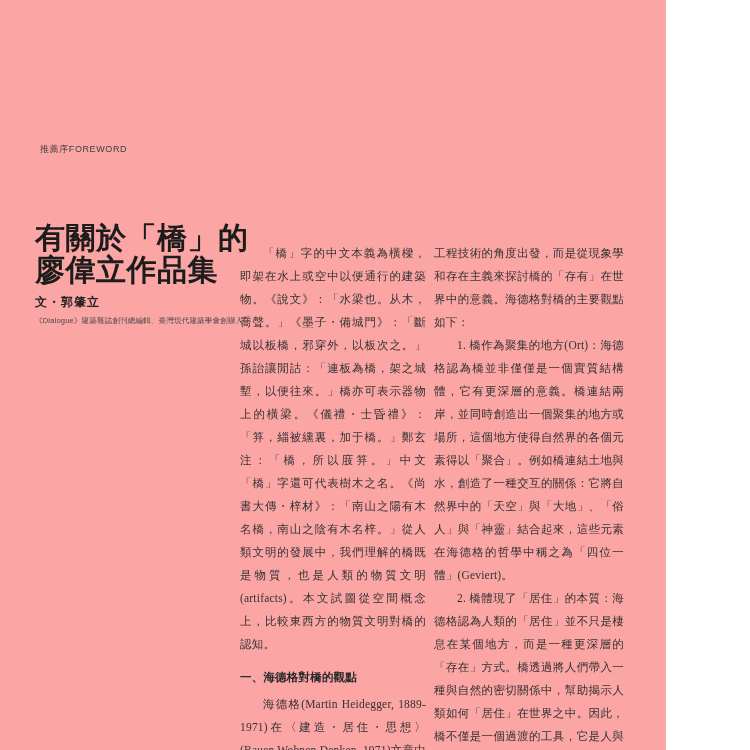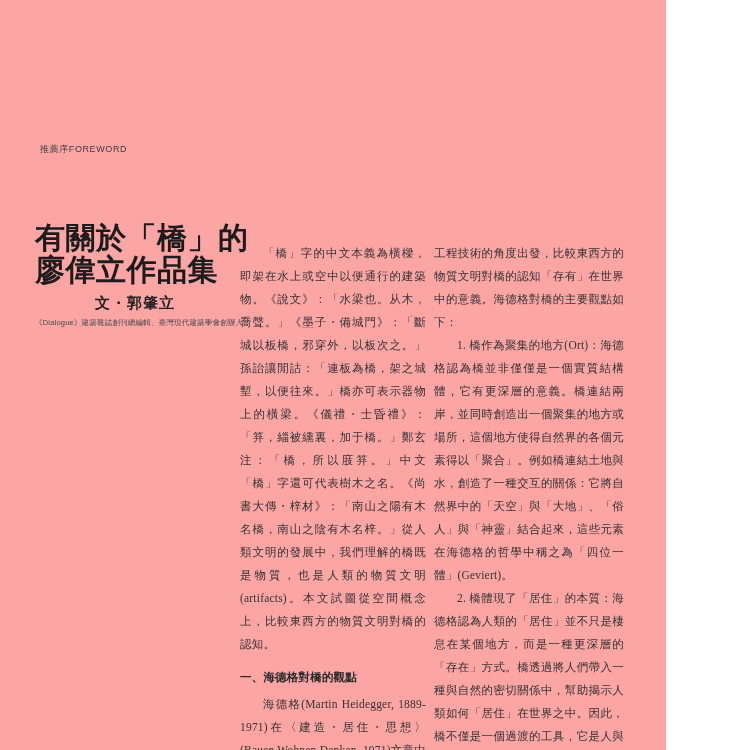--- a/index.html
+++ b/index.html
@@ -39,25 +39,24 @@
     margin: 0;
     font-size: 30px;
     line-height: 32px;
     font-weight: 700;
     color: #1c1c1c;
     letter-spacing: 0.5px;
   }
   .title .tl { display: block; white-space: nowrap; }
   .byline {
     margin-top: 8px;
-    font-size: 15px;
+    font-size: 12px;
     font-weight: 700;
     color: #222222;
     letter-spacing: 1px;
-    text-align: center;
   }
   .bio {
     margin-top: 5px;
     font-family: "Liberation Sans", "DejaVu Sans", sans-serif;
     font-size: 7.5px;
     color: #474747;
     letter-spacing: 0.2px;
     white-space: nowrap;
   }
 
@@ -132,21 +131,21 @@
     <div class="bio">《Dialogue》建築雜誌創刊總編輯、臺灣現代建築學會創辦人</div>
   </div>
 
   <div class="col col1">
     <p class="para indent">「橋」字的中文本義為橫樑，即架在水上或空中以便通行的建築物。《說文》：「水梁也。从木，喬聲。」《墨子・備城門》：「斷城以板橋，邪穿外，以板次之。」孫詒讓閒詁：「連板為橋，架之城塹，以便往來。」橋亦可表示器物上的橫梁。《儀禮・士昏禮》：「笲，緇被纁裏，加于橋。」鄭玄注：「橋，所以庪笲。」中文「橋」字還可代表樹木之名。《尚書大傳・梓材》：「南山之陽有木名橋，南山之陰有木名梓。」從人類文明的發展中，我們理解的橋既是物質，也是人類的物質文明(artifacts)。本文試圖從空間概念上，比較東西方的物質文明對橋的認知。</p>
     <h2 class="heading">一、海德格對橋的觀點</h2>
     <p class="para indent">海德格(Martin Heidegger, 1889-1971)在〈建造・居住・思想〉(Bauen Wohnen Denken, 1971)文章中提出了對於「橋」的觀點。(Heidegger 1971:158)他以橋作為例子，來闡述對「建造」與「居住」之間關係的哲學理解。他對橋的觀點並不是從建築形式或</p>
   </div>
 
   <div class="col col2">
-    <p class="para">工程技術的角度出發，比較東西方的物質文明對橋的認知「存有」在世界中的意義。海德格對橋的主要觀點如下：</p>
+    <p class="para">工程技術的角度出發，而是從現象學和存在主義來探討橋的「存有」在世界中的意義。海德格對橋的主要觀點如下：</p>
     <p class="para indent">1. 橋作為聚集的地方(Ort)：海德格認為橋並非僅僅是一個實質結構體，它有更深層的意義。橋連結兩岸，並同時創造出一個聚集的地方或場所，這個地方使得自然界的各個元素得以「聚合」。例如橋連結土地與水，創造了一種交互的關係：它將自然界中的「天空」與「大地」、「俗人」與「神靈」結合起來，這些元素在海德格的哲學中稱之為「四位一體」(Geviert)。</p>
     <p class="para indent">2. 橋體現了「居住」的本質：海德格認為人類的「居住」並不只是棲息在某個地方，而是一種更深層的「存在」方式。橋透過將人們帶入一種與自然的密切關係中，幫助揭示人類如何「居住」在世界之中。因此，橋不僅是一個過渡的工具，它是人與自然之間相互交流溝通的一部分。</p>
   </div>
 
   <div class="side side-top">
     <span class="side-zh">連・橋</span>
     <span class="side-en">SPANNING CONNECTIONS</span>
   </div>
 
   <div class="side side-bottom">

